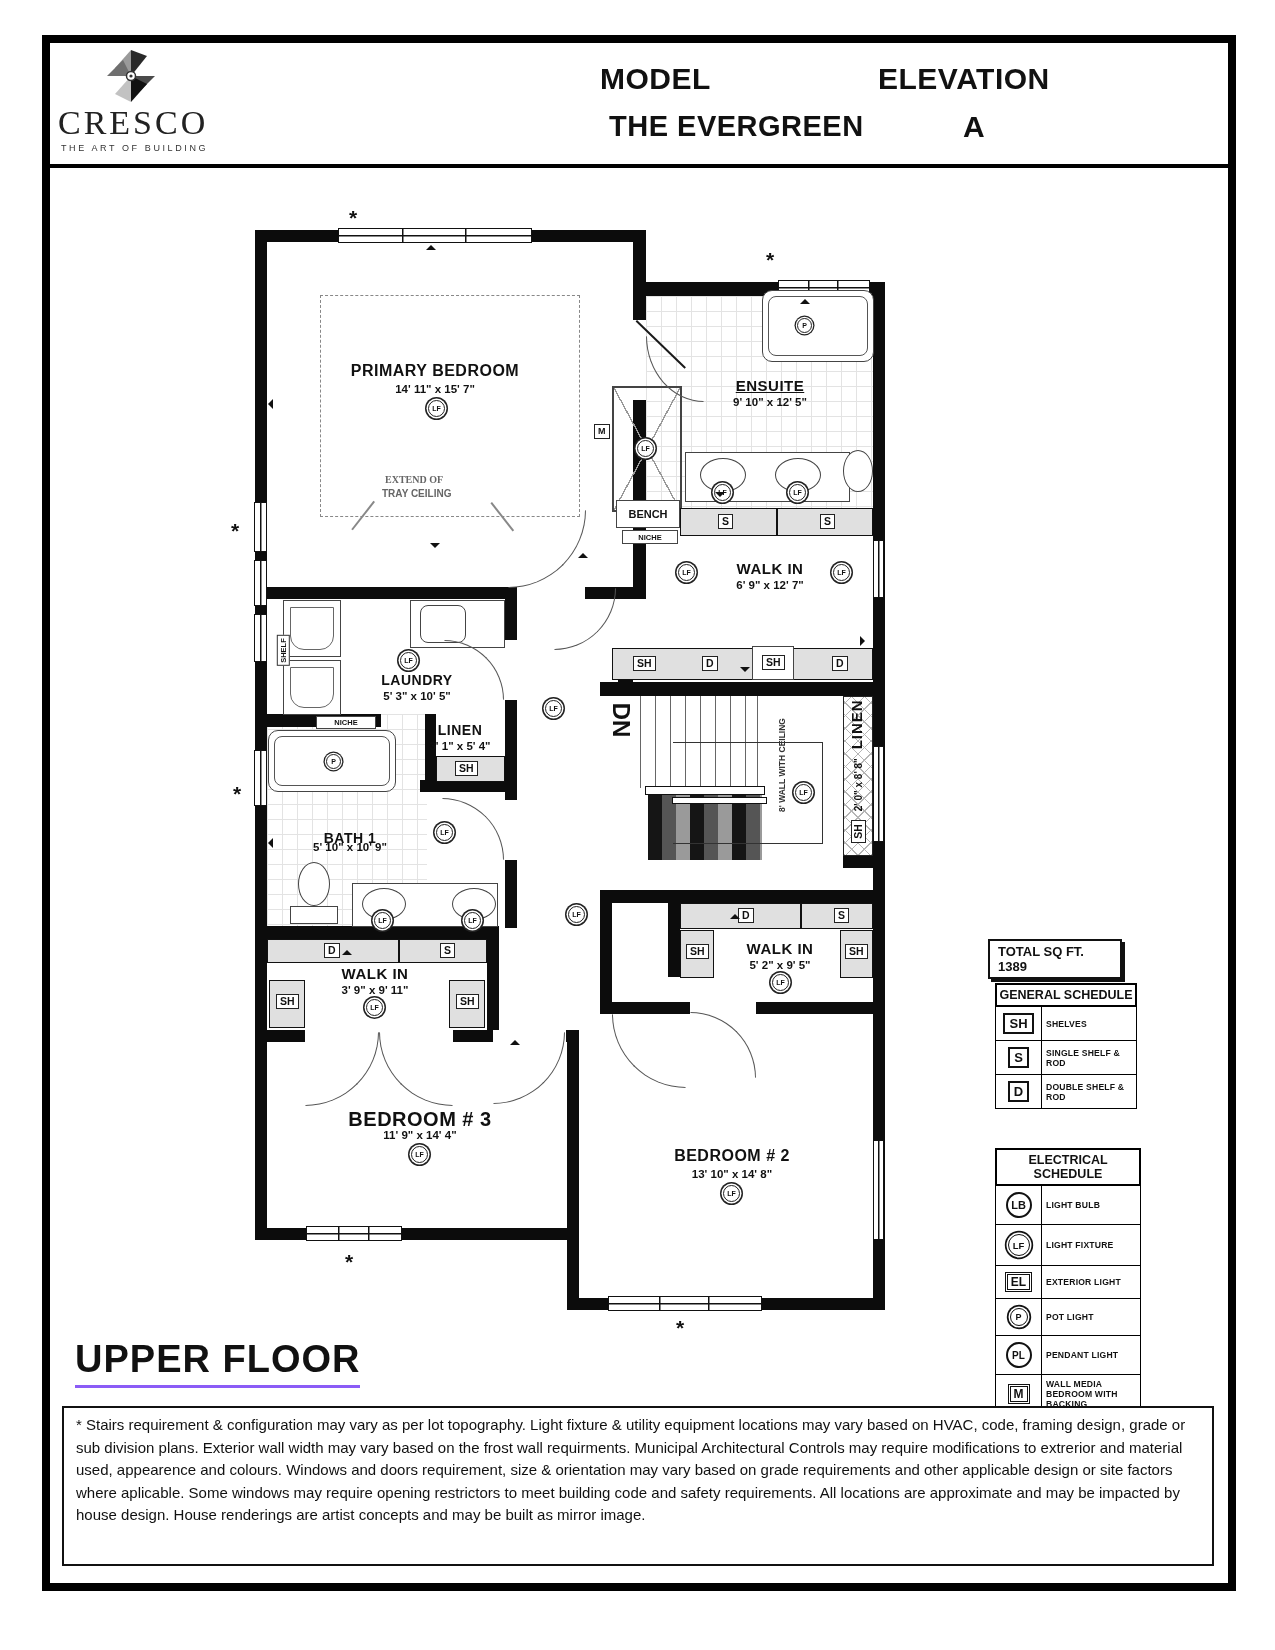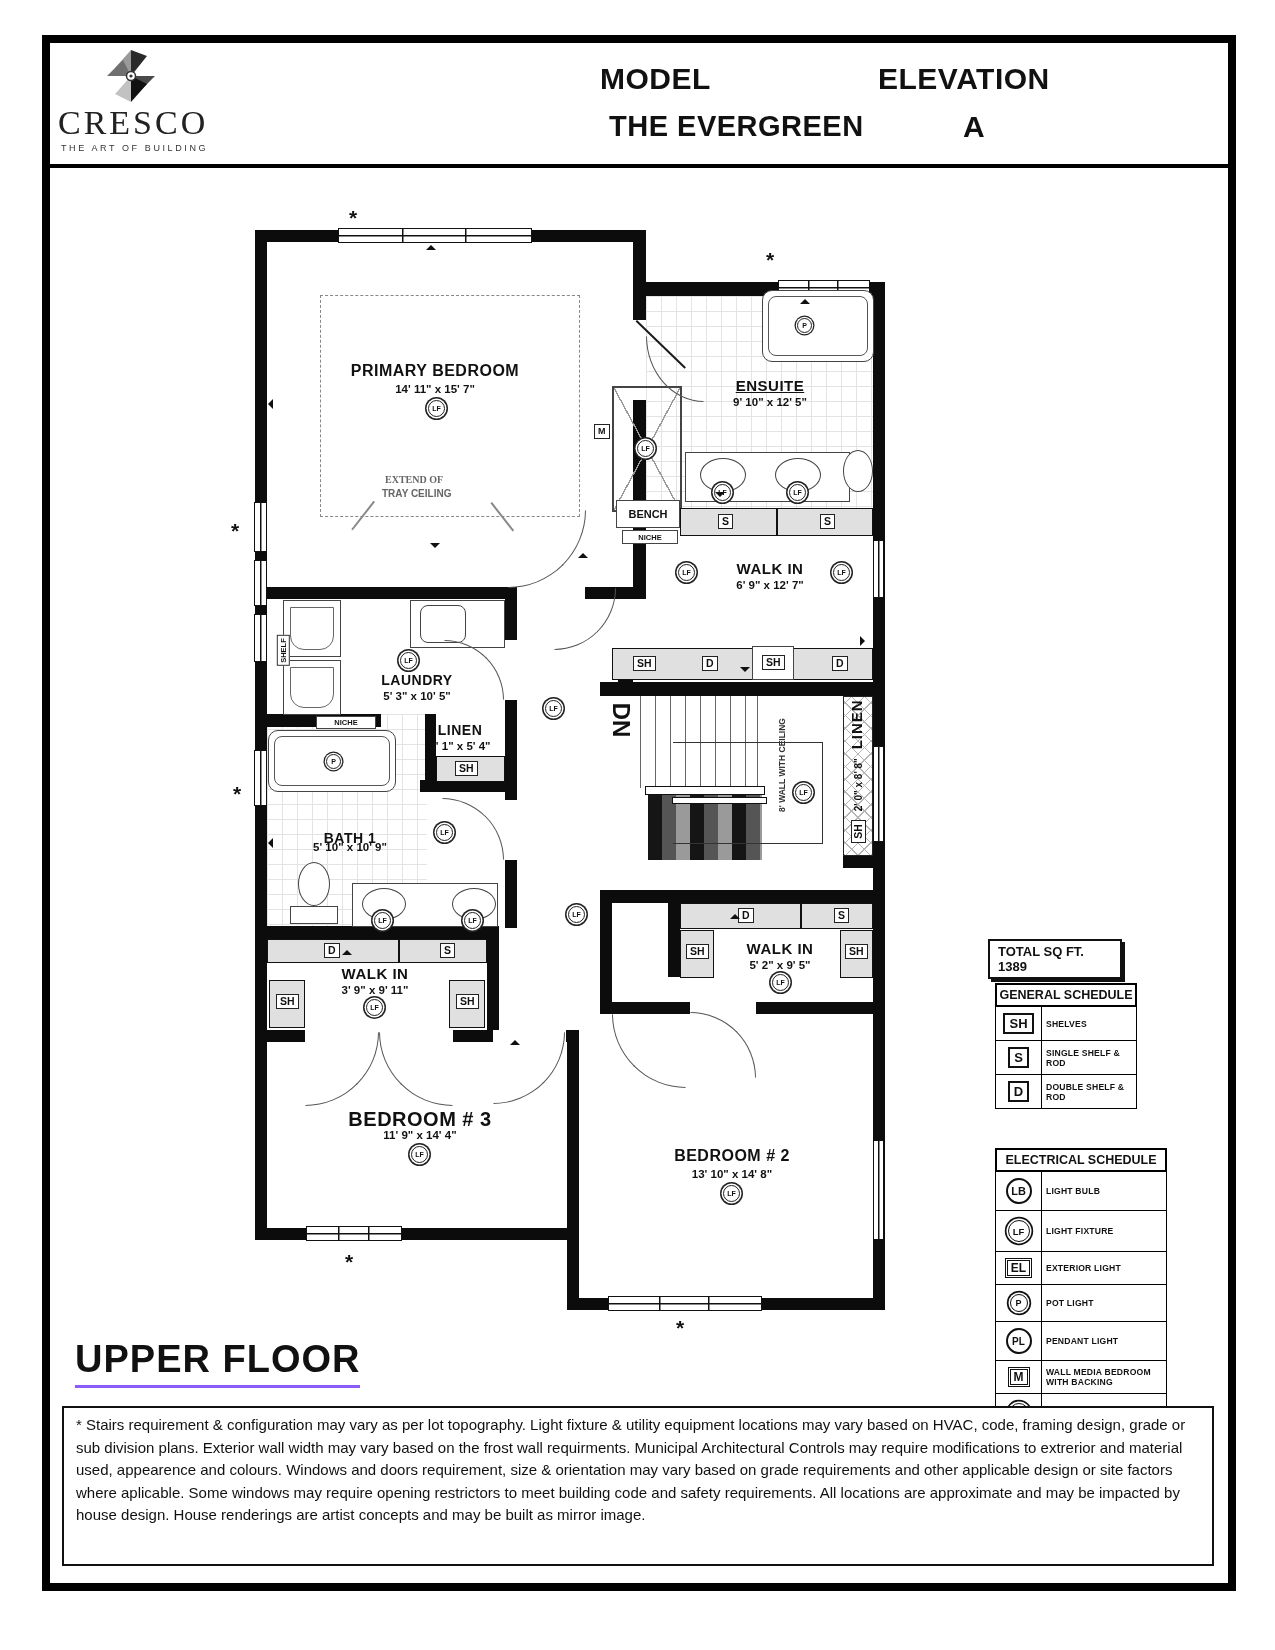--- a/index.html
+++ b/index.html
@@ -331,21 +331,21 @@
       </div>
       <div class="lg-row">
         <div class="lg-sym">
             <span class="bx">D</span>
           </div>
         <div class="lg-lab">DOUBLE SHELF &amp; ROD</div>
       </div>
     </div>
   </div>
 
-  <div class="lg" style="left:995px; top:1148px; width:172px;">
+  <div class="lg" style="left:995px; top:1148px; width:146px;">
     <div class="lg-title">ELECTRICAL SCHEDULE</div>
     <div class="lg-body">
       <div class="lg-row">
         <div class="lg-sym">
             <span class="ci1">LB</span>
           </div>
         <div class="lg-lab">LIGHT BULB</div>
       </div>
       <div class="lg-row">
         <div class="lg-sym">

